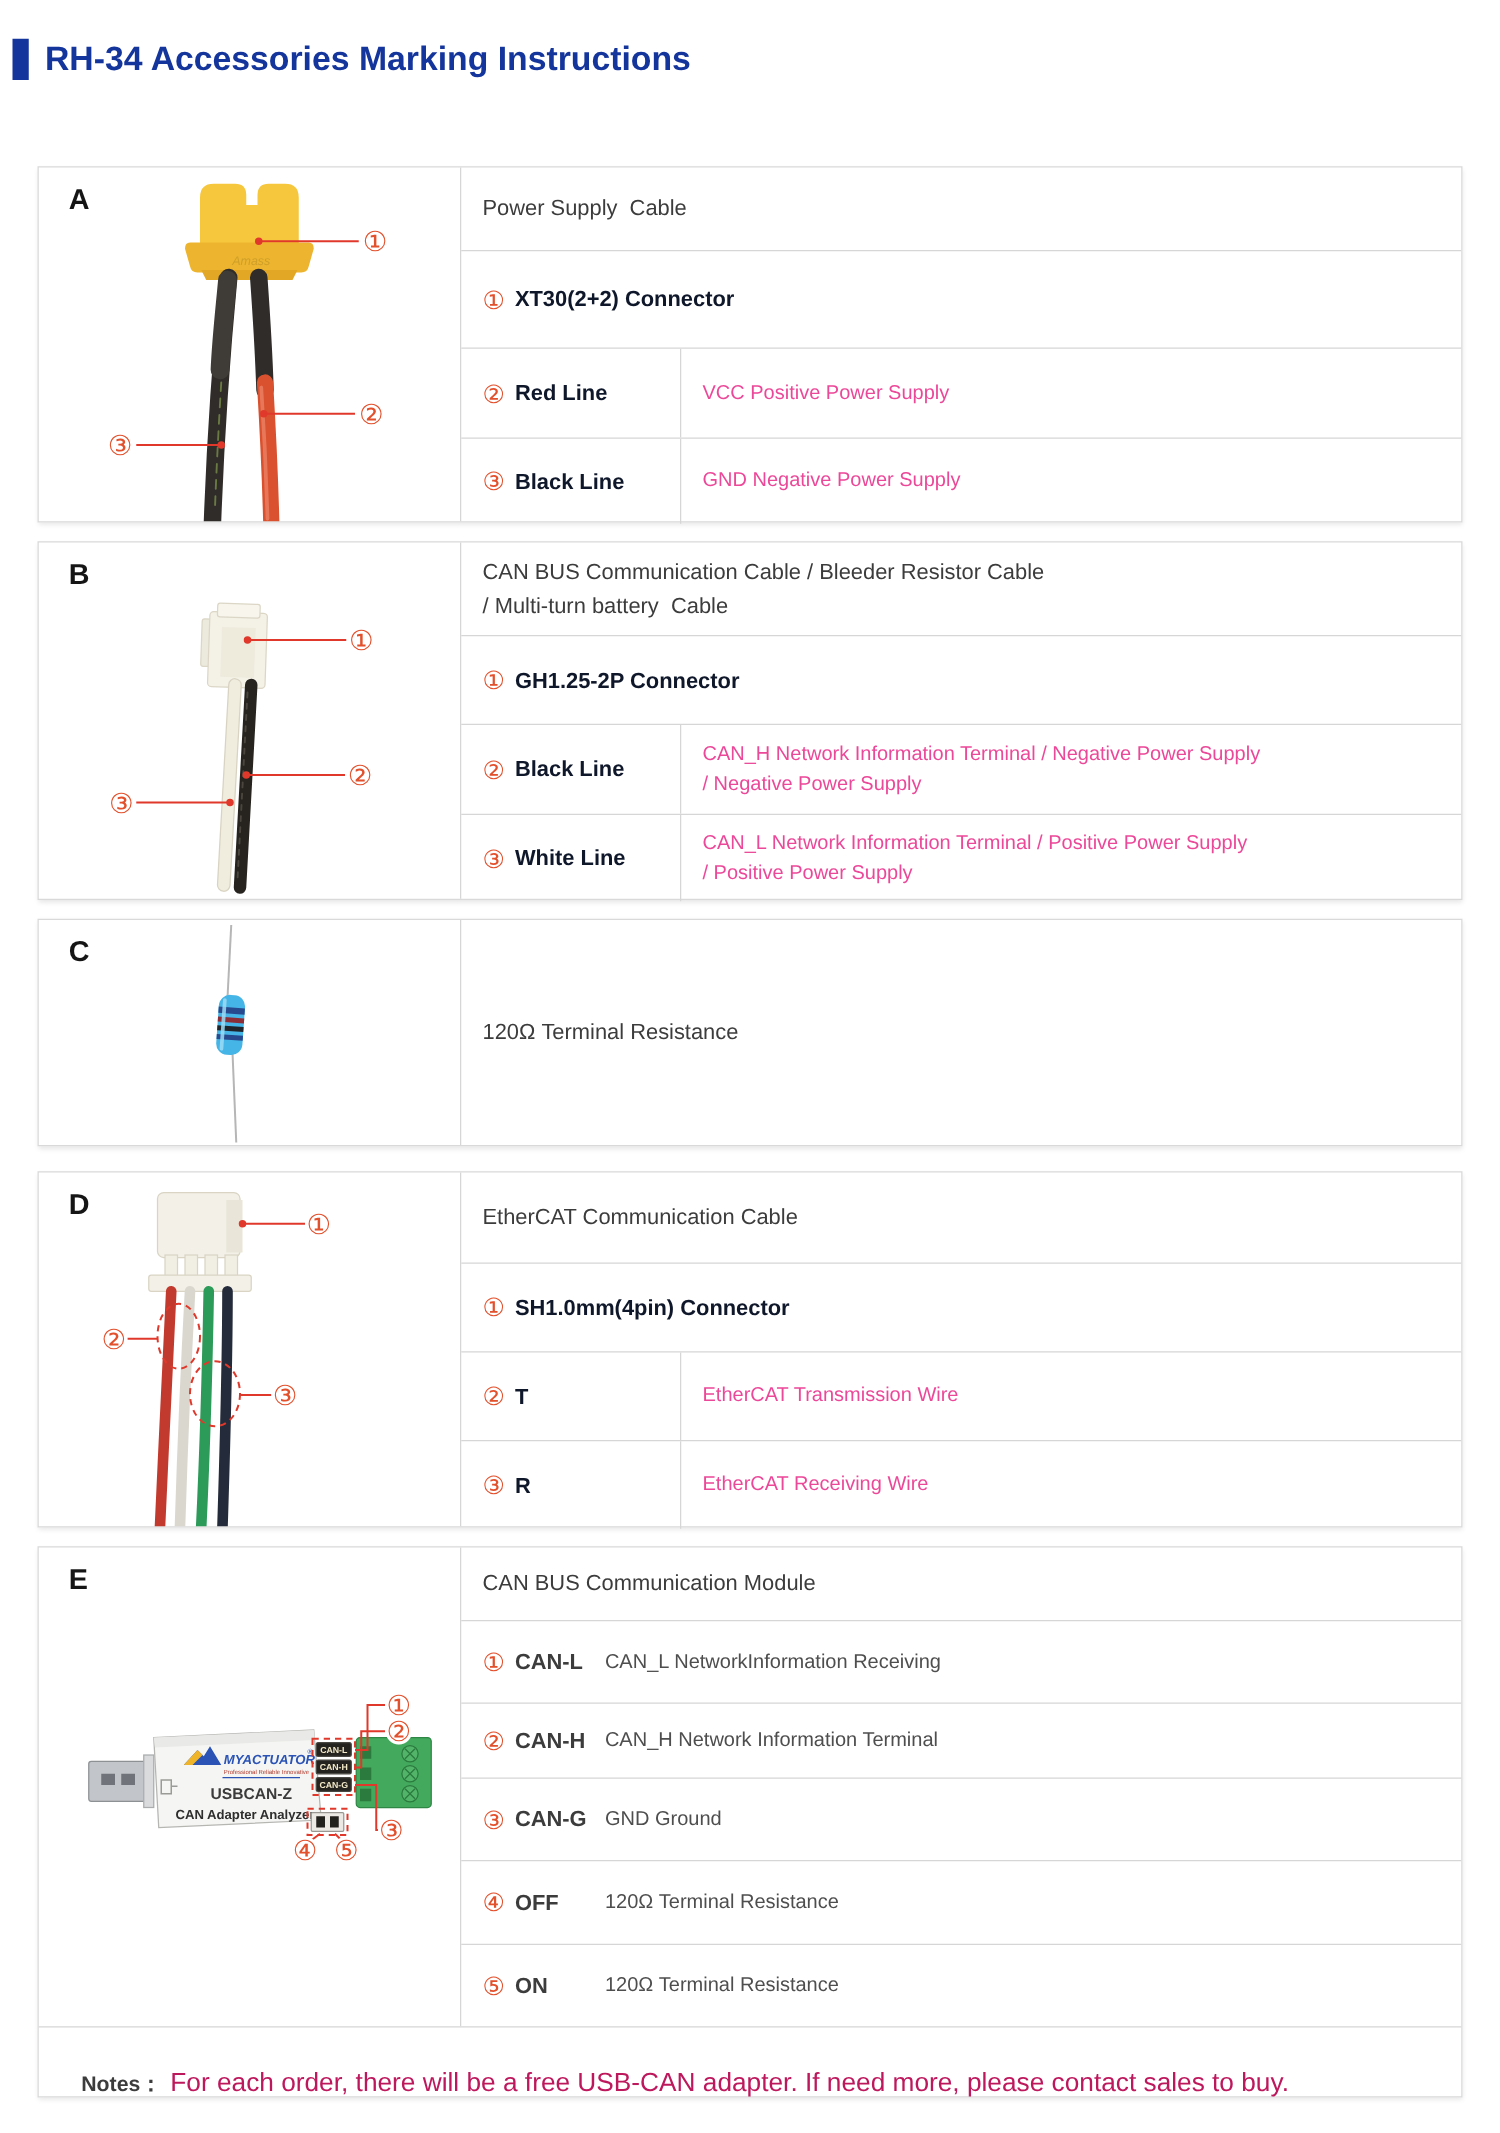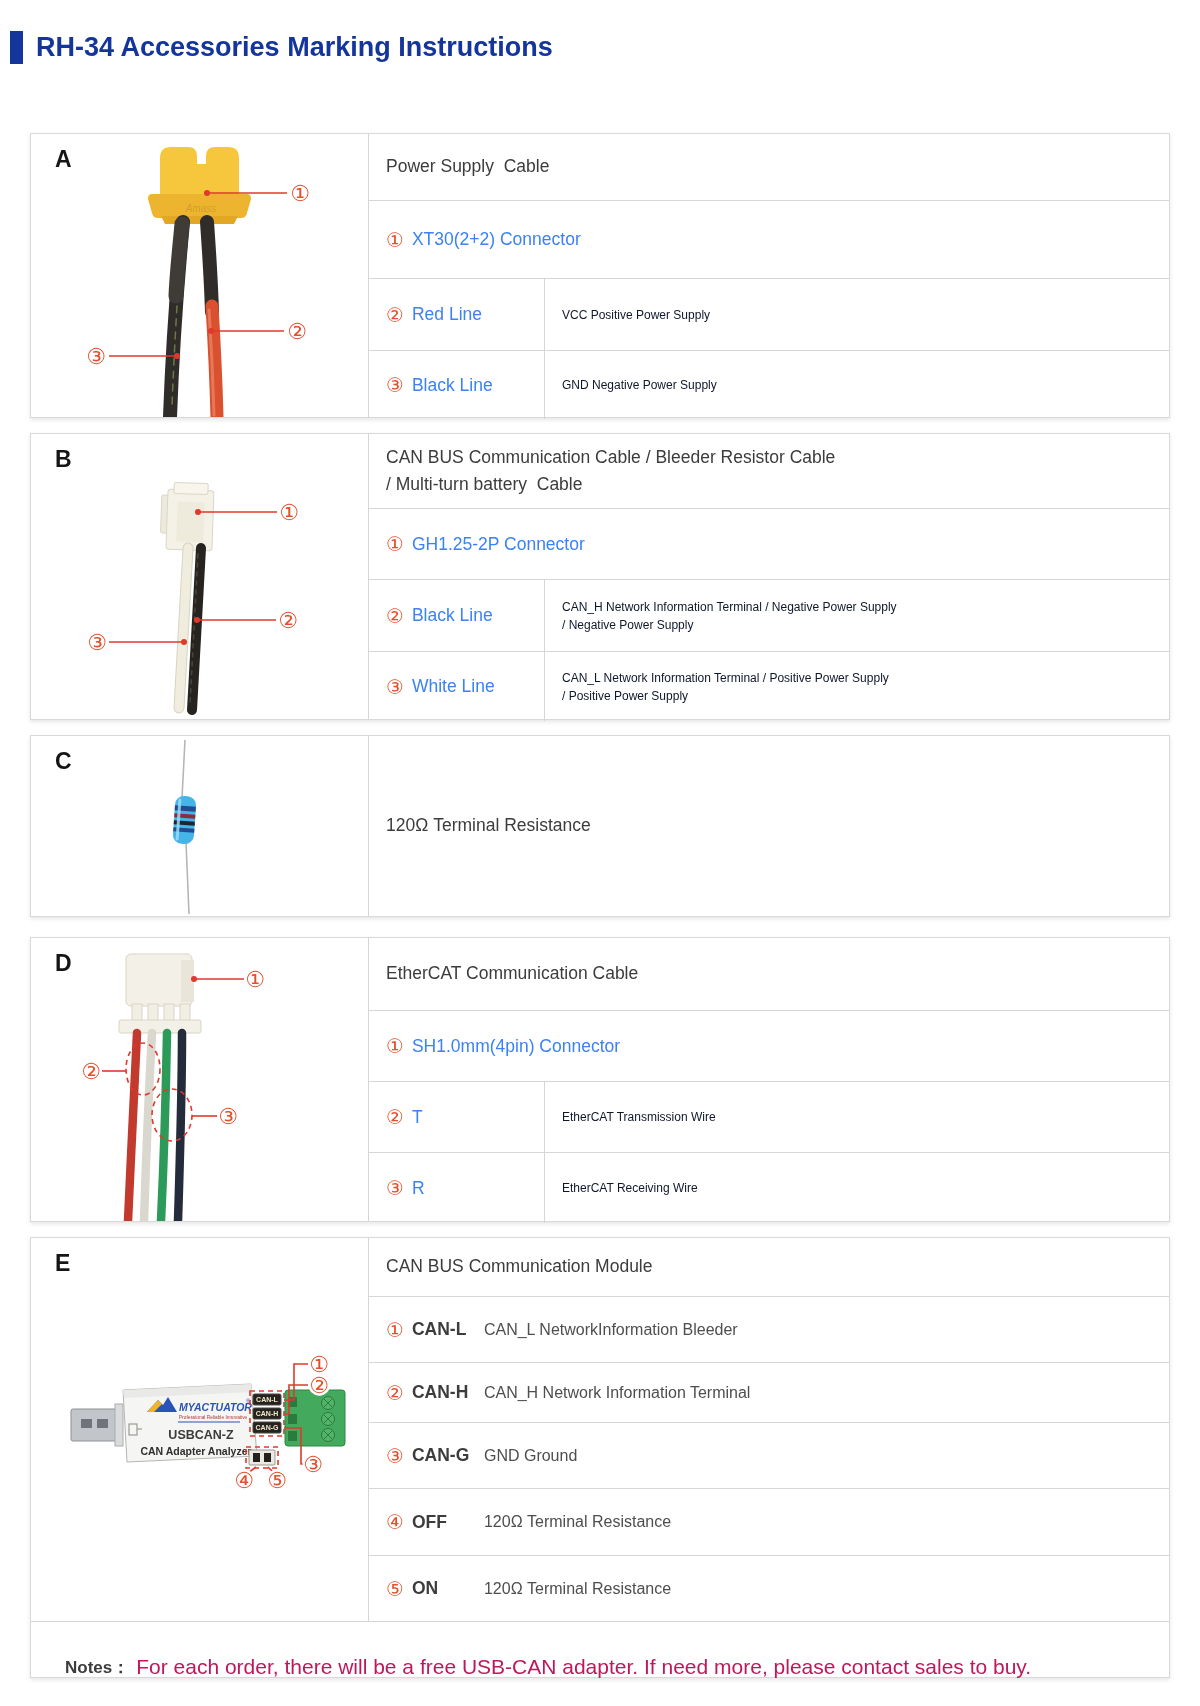--- a/index.html
+++ b/index.html
@@ -14,22 +14,22 @@
   .panel svg{position:absolute;left:0;top:0}
   .sec-letter{position:absolute;top:12px;left:24px;font-size:23px;font-weight:700;color:#151515;z-index:2}
   .tbl{flex:1;display:flex;flex-direction:column}
   .row{display:flex;align-items:stretch;border-top:1px solid #d6d6d6;flex:none}
   .row:first-child{border-top:0}
   .cell-full{flex:1;display:flex;align-items:center;padding-left:17px}
   .cell-label{width:176px;flex:none;border-right:1px solid #d6d6d6;display:flex;align-items:center;padding-left:17px}
   .cell-desc{flex:1;display:flex;align-items:center;padding:8px 26px 8px 17px}
   .num{color:#e2502c;font-size:20px;margin-right:8px;font-family:"DejaVu Sans",sans-serif;line-height:1;flex:none}
   .ttl{font-weight:400;color:#3c3c3c;font-size:17.5px;white-space:pre-wrap;line-height:1.55}
-  .lbl{font-weight:400;color:#3b82f6;font-size:17.5px}
-  .desc{font-size:12px;color:#0f172a;line-height:1.5;white-space:pre-wrap}
+  .lbl{font-weight:700;color:#0f172a;font-size:17.5px}
+  .desc{font-size:16px;color:#ec4899;line-height:1.5;white-space:pre-wrap}
   .e-cell{flex:1;display:flex;align-items:center;padding-left:17px}
   .e-lbl{font-weight:700;color:#3c3c3c;font-size:17.5px;width:72px;flex:none}
   .e-desc{font-size:16px;color:#4e4e4e}
   .notes-row{flex:none;height:58px;border-top:1px solid #d6d6d6;display:flex;align-items:flex-end;padding-left:34px}
   .notes-label{font-weight:700;font-size:17px;color:#3c3c3c;margin-right:7px}
   .notes-text{font-size:21px;color:#be185d}
   
   .aline{stroke:#e0392b;stroke-width:1.6;fill:none}
   .adash{stroke:#e0392b;stroke-width:1.6;fill:none;stroke-dasharray:5 4}
   .dot{fill:#e0392b}
@@ -359,21 +359,21 @@
     <div class="tbl">
       <div class="row" style="height:58px">
         <div class="cell-full">
             <span class="ttl">CAN BUS Communication Module</span>
           </div>
       </div>
       <div class="row" style="height:66px">
         <div class="e-cell">
           <span class="num">①</span>
           <span class="e-lbl">CAN-L</span>
-          <span class="e-desc">CAN_L NetworkInformation Bleeder</span>
+          <span class="e-desc">CAN_L NetworkInformation Receiving</span>
         </div>
       </div>
       <div class="row" style="height:60px">
         <div class="e-cell">
           <span class="num">②</span>
           <span class="e-lbl">CAN-H</span>
           <span class="e-desc">CAN_H Network Information Terminal</span>
         </div>
       </div>
       <div class="row" style="height:66px">

